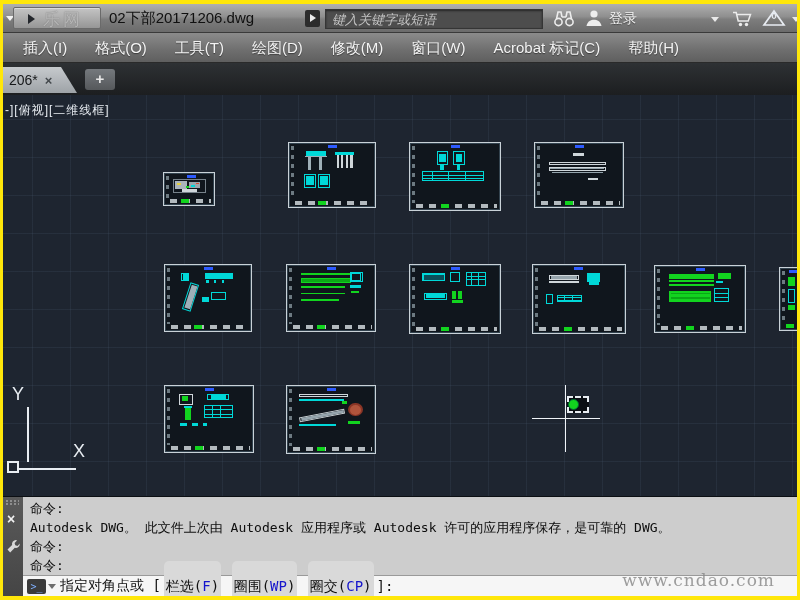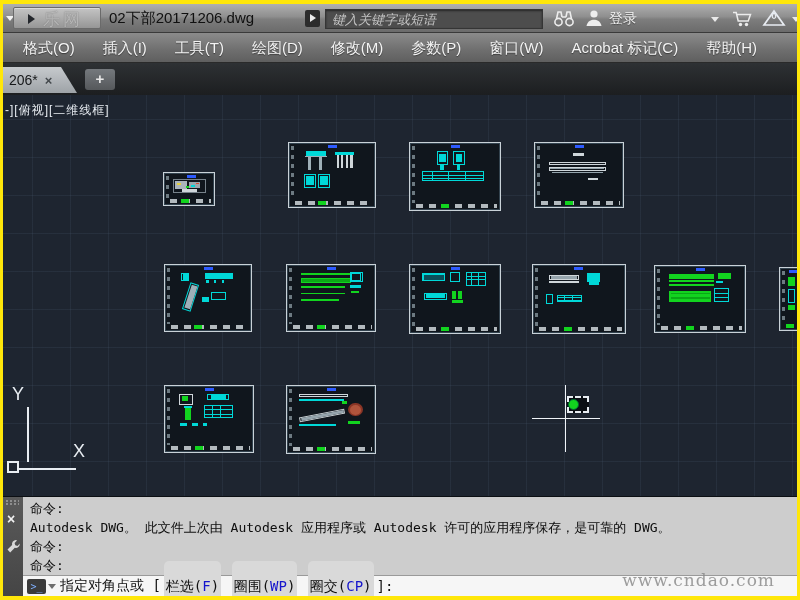--- a/index.html
+++ b/index.html
@@ -142,26 +142,25 @@
         <circle cx="15.5" cy="15.5" r="1.7" fill="#ececec"></circle>
     </svg>
     <svg class="tb-ico" style="left:758px; top:4px" width="26" height="20">
       <path fill="none" stroke="#e8ecf2" stroke-width="1.7" d="M13 3 L23 17 H3 Z"></path>
       <path fill="none" stroke="#e8ecf2" stroke-width="1.2" d="M13 4.5 q3.5 5 0 6 q-3.5-1 0-6"></path>
     </svg>
     <div class="dd-white" style="left:789px"></div>
   </div>
 
   <div class="menu-bar" id="menu-bar">
+      <div class="menu-item">插入(I)</div>
       <div class="menu-item">格式(O)</div>
-      <div class="menu-item">插入(I)</div>
       <div class="menu-item">工具(T)</div>
       <div class="menu-item">绘图(D)</div>
       <div class="menu-item">修改(M)</div>
-      <div class="menu-item">参数(P)</div>
       <div class="menu-item">窗口(W)</div>
       <div class="menu-item">Acrobat 标记(C)</div>
       <div class="menu-item">帮助(H)</div>
     </div>
 
   <div class="tab-bar">
     <div class="file-tab">
       <span class="tlabel">206*</span>
       <span class="tclose">×</span>
     </div>

